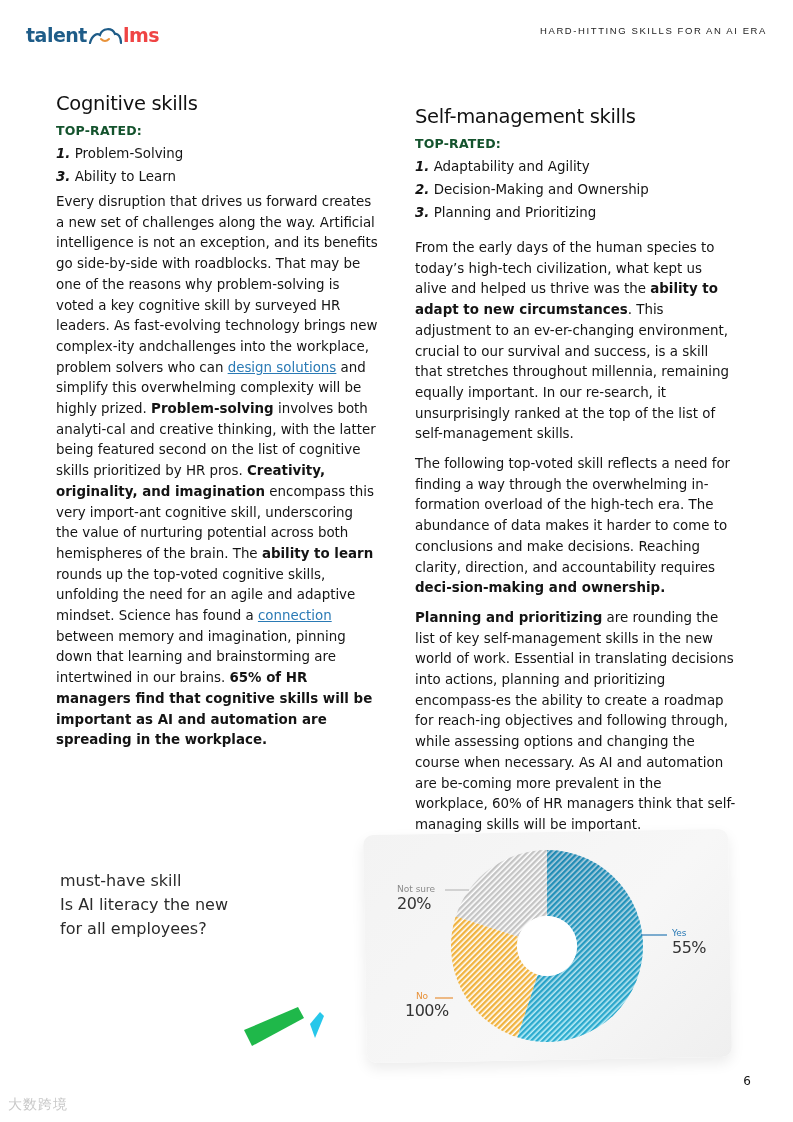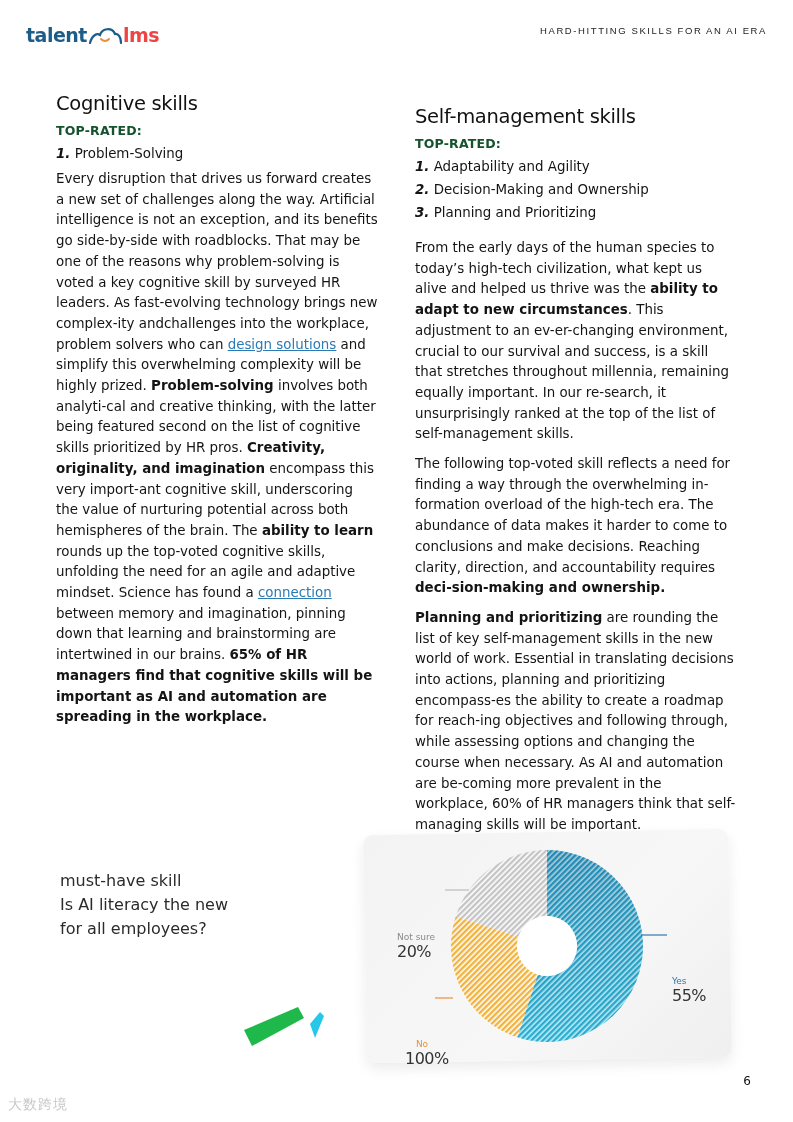--- a/index.html
+++ b/index.html
@@ -28,21 +28,21 @@
   .col-right .body-text.p2 { margin-top: 9px; }
   .col-right .body-text.p3 { margin-top: 9px; }
   a.inline-link { color: #2a7ab5; text-decoration: underline; }
   .question { position: absolute; left: 60px; top: 869px; font-size: 16px; line-height: 24px;
               color: #2b2b2b; font-family: "DejaVu Sans", sans-serif; }
   .chart-card { position: absolute; left: 365px; top: 832px; width: 365px; height: 228px;
                 background: linear-gradient(135deg, #f3f3f3 0%, #f7f7f7 60%, #efefef 100%);
                 border-radius: 10px; transform: rotate(-1deg);
                 box-shadow: 0 6px 14px rgba(0,0,0,0.08); }
   .chart-svg { position: absolute; left: 365px; top: 832px; }
-  .lbl { position: absolute; font-family: "DejaVu Sans", sans-serif; margin-top: 48px; }
+  .lbl { position: absolute; font-family: "DejaVu Sans", sans-serif; }
   .lbl .name { font-size: 9px; }
   .lbl .pct { font-size: 16px; color: #333; letter-spacing: -0.5px; }
   .deco { position: absolute; }
   .page-num { position: absolute; right: 42px; top: 1074px; font-size: 12px; color: #111; }
   .watermark { position: absolute; left: 8px; top: 1096px; font-size: 14px; color: #c8c8c8; letter-spacing: 1px; }
 </style>
 </head>
 <body>
 
 <div class="logo">
@@ -53,20 +53,21 @@
   </svg>
   <span class="lms">lms</span>
 </div>
 <div class="running-head">HARD-HITTING SKILLS FOR AN AI ERA</div>
 
 <div class="col col-left">
   <h2>Cognitive skills</h2>
   <div class="top-rated">TOP-RATED:</div>
   <ul class="top-list">
     <li><span class="num">1.</span> <span>Problem-Solving</span></li>
+    <li><span class="num">3.</span> <span>Ability to Learn</span></li>
   </ul>
   <p class="body-text"><span>Every disruption that drives us forward creates a new set of challenges along the way. Artificial intelligence is not an exception, and its benefits go side-by-side with roadblocks. That may be one of the reasons why problem-solving is voted a key cognitive skill by surveyed HR leaders. As fast-evolving technology brings new complex-ity andchallenges into the workplace, problem solvers who can </span><a class="inline-link">design solutions</a><span> and simplify this overwhelming complexity will be highly prized. </span><b>Problem-solving</b><span> involves both analyti-cal and creative thinking, with the latter being featured second on the list of cognitive skills prioritized by HR pros. </span><b>Creativity, originality, and imagination</b><span> encompass this very import-ant cognitive skill, underscoring the value of nurturing potential across both hemispheres of the brain. The </span><b>ability to learn</b><span> rounds up the top-voted cognitive skills, unfolding the need for an agile and adaptive mindset. Science has found a </span><a class="inline-link">connection</a><span> between memory and imagination, pinning down that learning and brainstorming are intertwined in our brains. </span><b>65% of HR managers find that cognitive skills will be important as AI and automation are spreading in the workplace.</b></p>
 </div>
 
 <div class="col col-right">
   <h2>Self-management skills</h2>
   <div class="top-rated">TOP-RATED:</div>
   <ul class="top-list">
     <li><span class="num">1.</span> <span>Adaptability and Agility</span></li>
     <li><span class="num">2.</span> <span>Decision-Making and Ownership</span></li>

